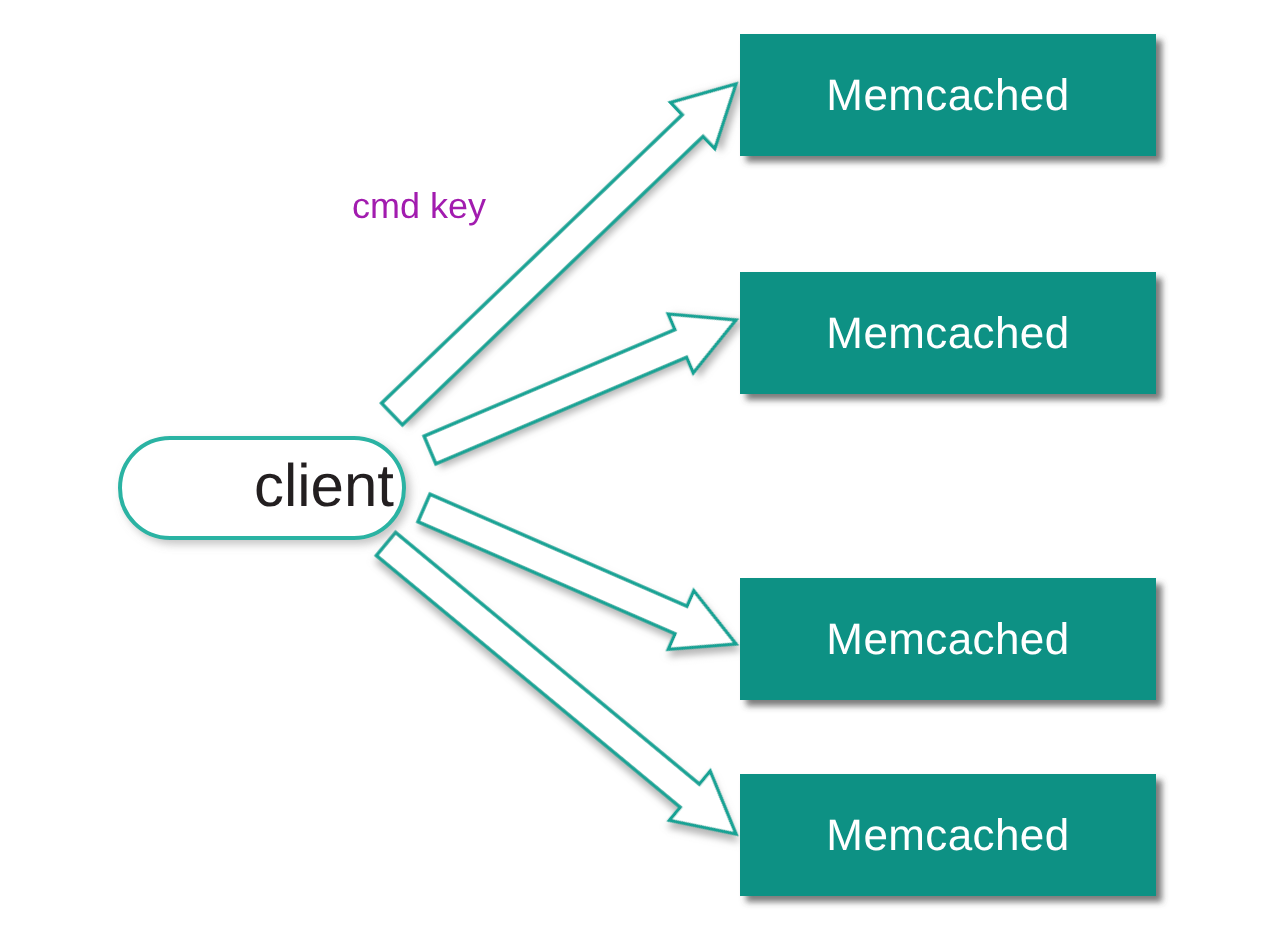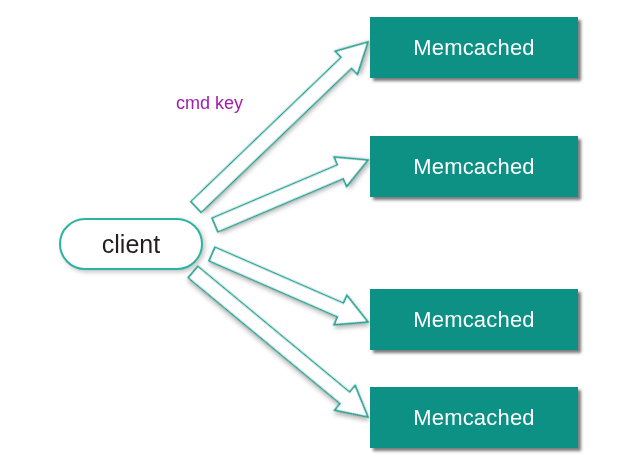--- a/index.html
+++ b/index.html
@@ -31,23 +31,24 @@
   }
   .server-box-label {
     color: #ffffff;
     font-size: 22px;
     font-family: "Liberation Sans", sans-serif;
     letter-spacing: 0.2px;
     white-space: nowrap;
   }
   .client-label {
     color: #231f20;
-    font-size: 25px;
+    font-size: 30px;
     font-family: "Liberation Sans", sans-serif;
     white-space: nowrap;
+    padding-left: 31px;
   }
   .edge-label {
     color: #a21caf;
     font-size: 18px;
     font-family: "Liberation Sans", sans-serif;
     white-space: nowrap;
   }
 </style>
 </head>
 <body>

